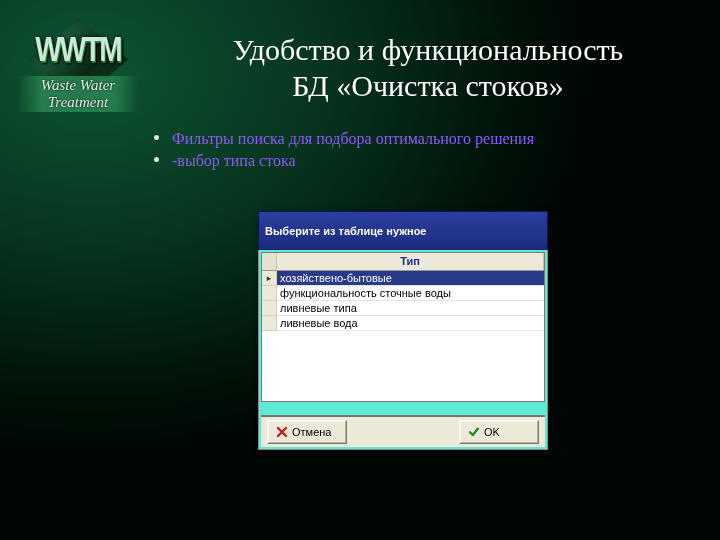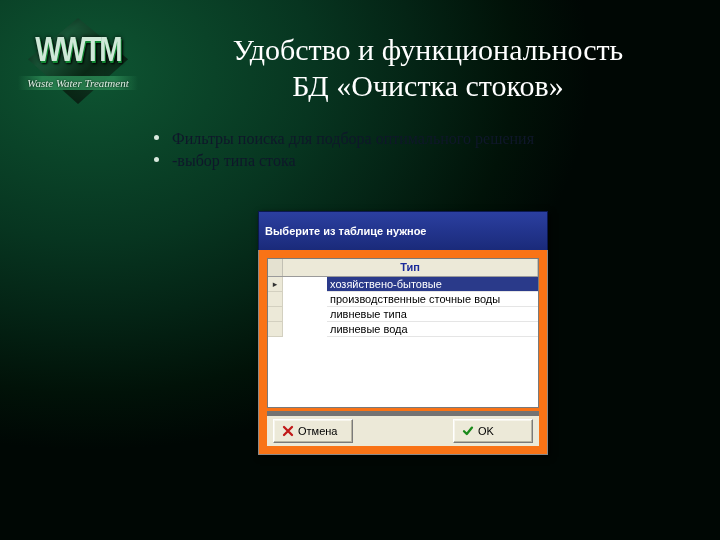--- a/index.html
+++ b/index.html
@@ -26,38 +26,38 @@
   .logo-text{
     position:absolute;left:0;top:18px;width:120px;text-align:center;
     font-family:Arial,sans-serif;font-weight:900;font-size:28px;
     letter-spacing:-2px;
     color:#cfe8d8;
     text-shadow:1px 1px 0 #183,2px 2px 2px #000,0 0 4px rgba(0,0,0,.8);
     transform:scaleY(1.25);
   }
   .logo-sub{
     position:absolute;left:0;top:60px;width:120px;text-align:center;
-    font-family:"Times New Roman",serif;font-style:italic;font-size:11px;
+    font-family:"Times New Roman",serif;font-style:italic;font-size:15px;
     background:linear-gradient(to right,rgba(0,60,30,0) 0%,rgba(40,130,80,.9) 20%,rgba(40,130,80,.9) 80%,rgba(0,60,30,0) 100%);
     color:#dff2e6;padding:1px 0;
     text-shadow:0 0 2px #000;
   }
   
   h1{
     position:absolute;left:146px;top:20px;width:540px;
     margin:12px;
     font-weight:400;font-size:30px;line-height:1.2;
     color:#fff;
     text-align:center;
   }
   
   ul.bullets{
     position:absolute;left:150px;top:128px;width:540px;
     margin:0;padding:0;list-style:none;
-    font-size:16px;color:#0f172a;
+    font-size:16px;color:#8b5cf6;
   }
   ul.bullets li{
     position:relative;padding-left:22px;line-height:1.35;
   }
   ul.bullets li::before{
     content:"";position:absolute;left:4px;top:7px;
     width:5px;height:5px;border-radius:50%;
     background:#d9e9de;
   }
   
@@ -66,62 +66,62 @@
     box-shadow:2px 2px 6px rgba(0,0,0,.75);
     font-family:Tahoma,Arial,sans-serif;
   }
   .dlg-title{
     background:linear-gradient(#2b3fa0,#1a2a7a);
     color:#fff;font-size:11px;font-weight:700;
     padding:12px 6px;height:14px;line-height:14px;
     border:1px solid #0b1850;border-bottom:none;
   }
   .dlg-body{
-    background:#f97316;border:1px solid #8a8a8a;border-top:none;
-    padding:8px;
+    background:#5eead4;border:1px solid #8a8a8a;border-top:none;
+    padding:2px;
   }
   .grid{
     background:#fff;border:1px solid #7a7a7a;
     height:148px;overflow:hidden;
   }
   .grid-head{
     background:#ece9d8;border-bottom:1px solid #9a9a9a;
     height:17px;display:flex;
   }
   .grid-head .spacer{
     width:14px;border-right:1px solid #c2c0b4;height:100%;
     background:#e4e1d0;
   }
   .grid-head .col{
     flex:1;text-align:center;font-size:11px;font-weight:700;
     color:#1a2a9a;line-height:17px;
     border-right:1px solid #c2c0b4;
   }
   .grid-rows{}
   .row{
-    display:flex;height:15px;font-size:11px;color:#000;gap:44px;
+    display:flex;height:15px;font-size:11px;color:#000;
   }
   .row .spacer{
     width:14px;border-right:1px solid #d3d0c0;border-bottom:1px solid #d3d0c0;
     background:#ece9d8;
   }
   .row .cell{
     flex:1;padding:0 3px;line-height:15px;border-bottom:1px solid #e5e5e5;
     white-space:nowrap;overflow:hidden;
   }
   .row.sel .cell{
     background:#2a3a8a;color:#fff;
   }
   .row.sel .spacer::after{
     content:"▸";display:block;font-size:9px;color:#333;text-align:center;line-height:15px;
   }
   .dlg-buttons{
-    height:30px;background:#ece9d8;border-top:5px solid #737373;
+    height:30px;background:#ece9d8;border-top:2px solid #737373;
     display:flex;justify-content:space-between;align-items:center;
-    padding:0 6px;margin-top:3px;
+    padding:0 6px;margin-top:13px;
   }
   .btn{
     display:flex;align-items:center;gap:4px;
     background:#ece9d8;
     border:1px solid #fff;border-right-color:#7a7a7a;border-bottom-color:#7a7a7a;
     box-shadow:inset -1px -1px 0 #b7b4a3,inset 1px 1px 0 #f7f5ec;
     font-size:11px;color:#000;
     height:22px;padding:0 8px;min-width:62px;
     cursor:default;
   }
@@ -155,21 +155,21 @@
         <div class="spacer"></div>
         <div class="col">Тип</div>
       </div>
       <div class="grid-rows">
         <div class="row sel">
           <div class="spacer"></div>
           <div class="cell">хозяйствено-бытовые</div>
         </div>
         <div class="row">
           <div class="spacer"></div>
-          <div class="cell">производственные сточные воды</div>
+          <div class="cell">функциональность сточные воды</div>
         </div>
         <div class="row">
           <div class="spacer"></div>
           <div class="cell">ливневые типа</div>
         </div>
         <div class="row">
           <div class="spacer"></div>
           <div class="cell">ливневые вода</div>
         </div>
       </div>

